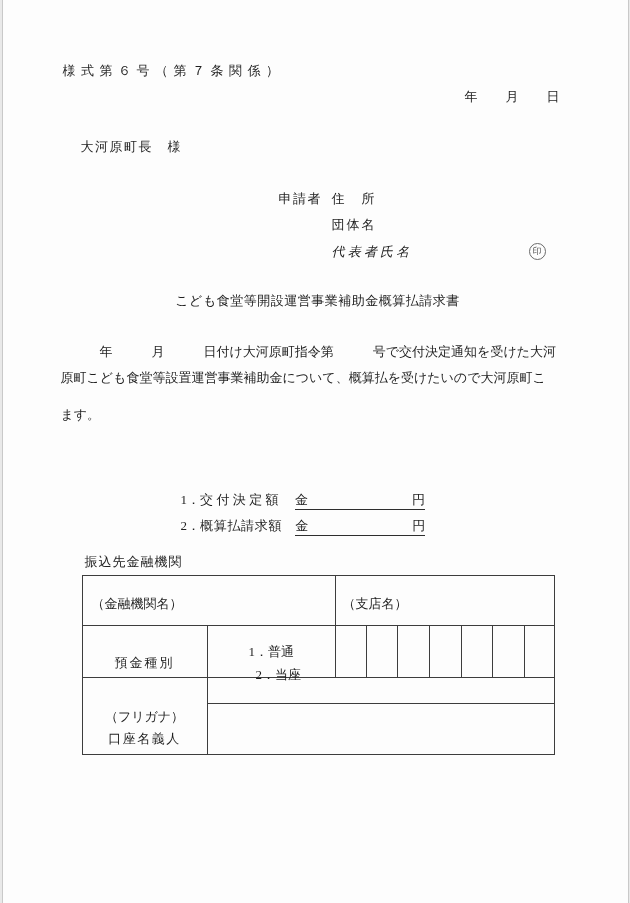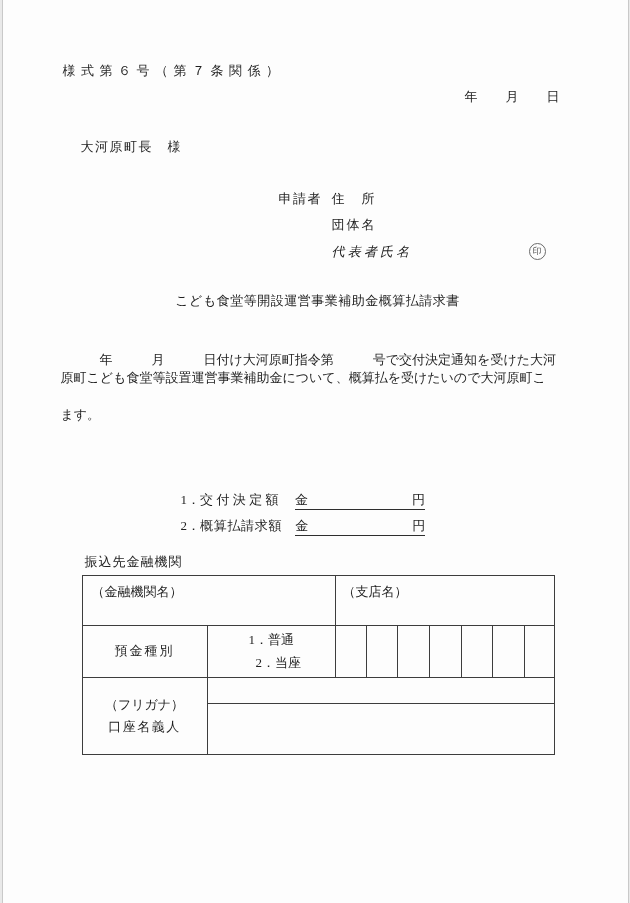--- a/index.html
+++ b/index.html
@@ -25,21 +25,21 @@
   .seal {
     left:526px; top:243px;
     width:15px; height:15px;
     border:1px solid #6a6a6a; border-radius:50%;
     display:flex; align-items:center; justify-content:center;
     font-size:9px; color:#555; line-height:1;
     position:absolute;
   }
   .doc-title { left:0; top:294px; width:630px; text-align:center; letter-spacing:0.5px; }
   .body-line { left:58px; width:500px; }
-  .bl0 { top:345px;margin-top:8px; } .bl1 { top:371px; } .bl2 { top:397px; } .bl3 { top:408px; }
+  .bl0 { top:345px; } .bl1 { top:371px; } .bl2 { top:397px; } .bl3 { top:408px; }
   .item-row { left:165px; }
   .ir0 { top:480px; } .ir1 { top:506px; }
   .item-row .gap { display:inline-block; width:13px; }
   .item-label1 { letter-spacing:3.4px; }
   .item-label2 { letter-spacing:0.7px; }
   .blank { border-bottom:1px solid #2e2e2e; padding-bottom:2px; }
   .bank-heading { left:82px; top:555px; letter-spacing:1px; }
 
   
   .bank-table {
@@ -51,21 +51,21 @@
   .tline { position:absolute; background:#3d3d3d; }
   .hl { height:1px; } .vl { width:1px; }
   .hl1 { left:0; top:49px;  width:471px; }
   .hl2 { left:0; top:101px; width:471px; }
   .hl3 { left:124px; top:127px; width:347px; }
   .vlA { left:252px; top:0;    height:101px; }
   .vlB { left:124px; top:49px; height:129px; }
   .dg1 { left:283px; } .dg2 { left:314px; } .dg3 { left:346px; }
   .dg4 { left:378px; } .dg5 { left:409px; } .dg6 { left:441px; }
   .dg  { top:49px; height:52px; }
-  .cell-label { position:absolute; line-height:1; white-space:pre; }
+  .cell-label { position:absolute; line-height:1; white-space:pre;margin-top:12px; }
   .fin-label    { left:9px;  top:9px; }
   .branch-label { left:260px; top:9px; }
   .dtype-label  { left:0; top:68px;  width:124px; text-align:center; letter-spacing:2px; }
   .opt1 { left:166px; top:57px; }
   .opt2 { left:173px; top:80px; }
   .furi-label   { left:0; top:122px; width:124px; text-align:center; }
   .holder-label { left:0; top:144px; width:124px; text-align:center; letter-spacing:1.5px; }
   .digit-area { position:absolute; left:252px; top:49px; width:219px; height:52px; }
   .furigana-field { position:absolute; left:124px; top:101px; width:347px; height:26px; }
   .holder-field   { position:absolute; left:124px; top:127px; width:347px; height:51px; }

